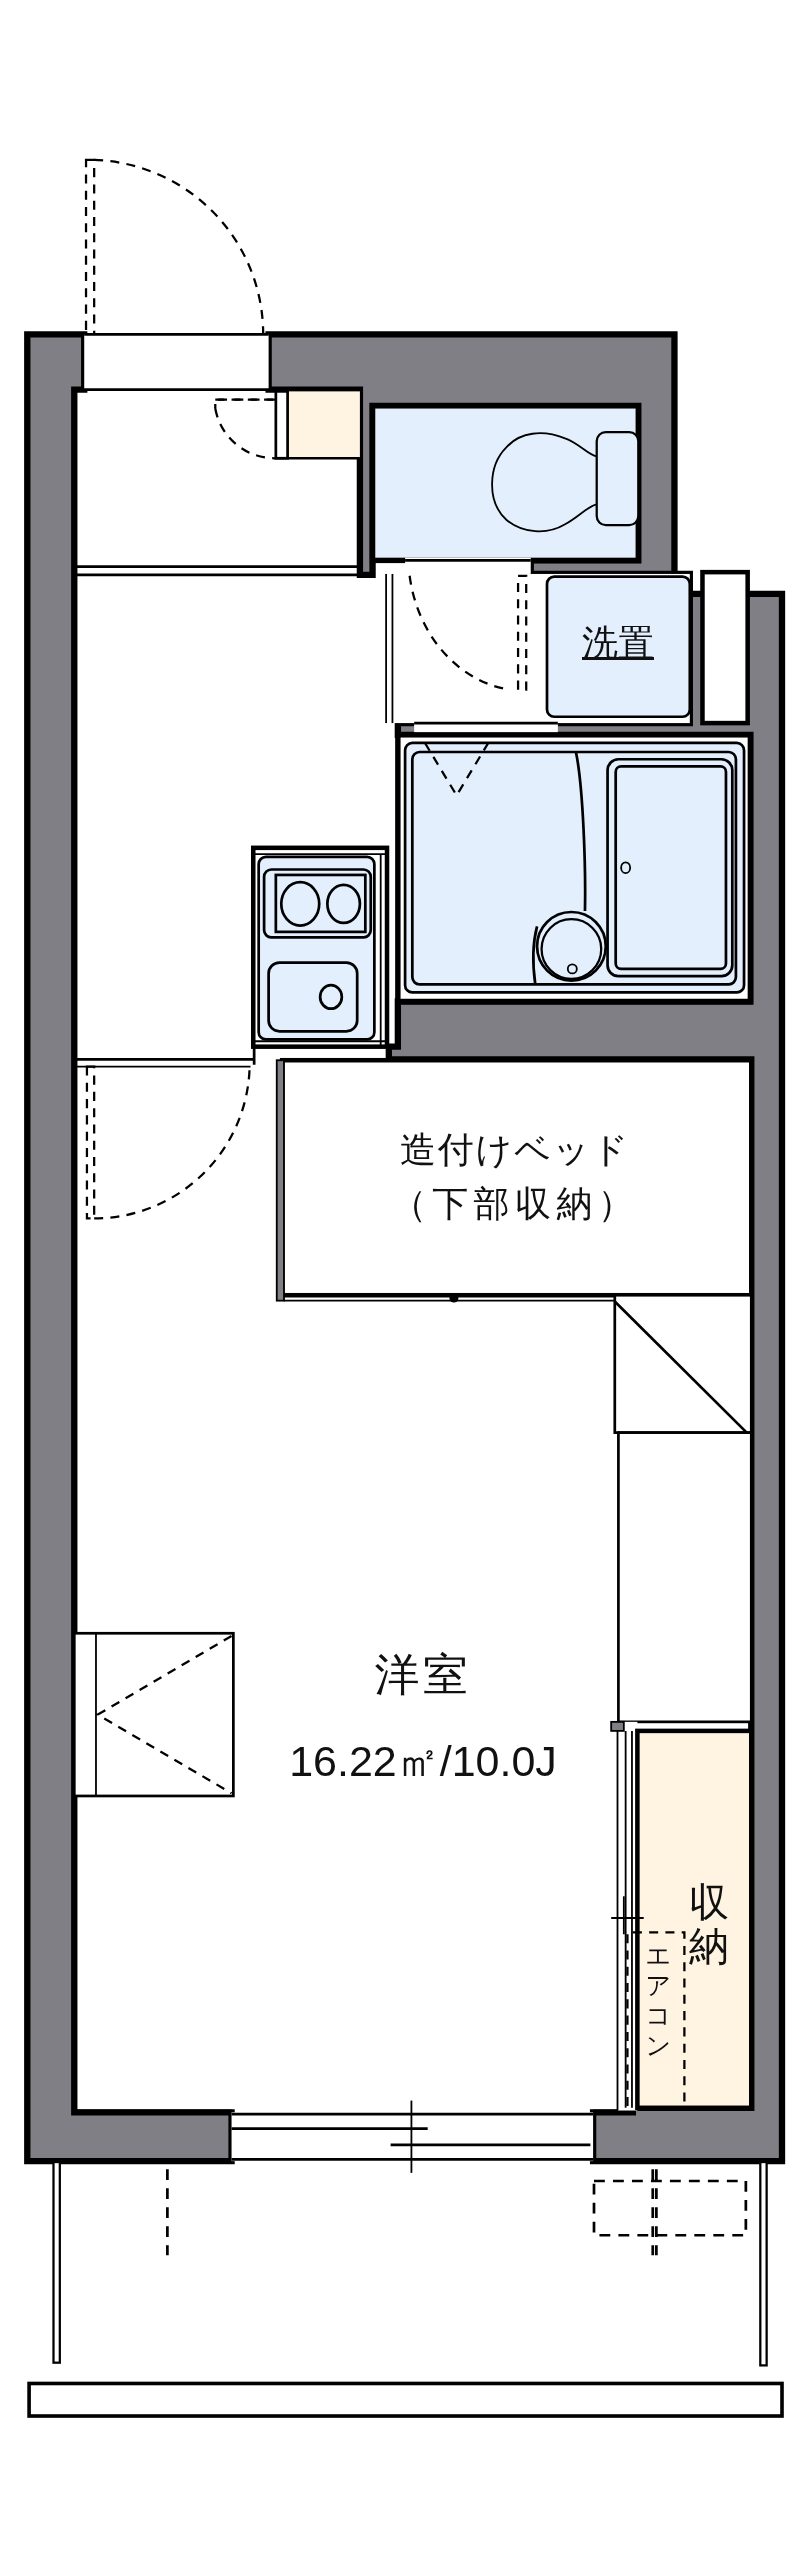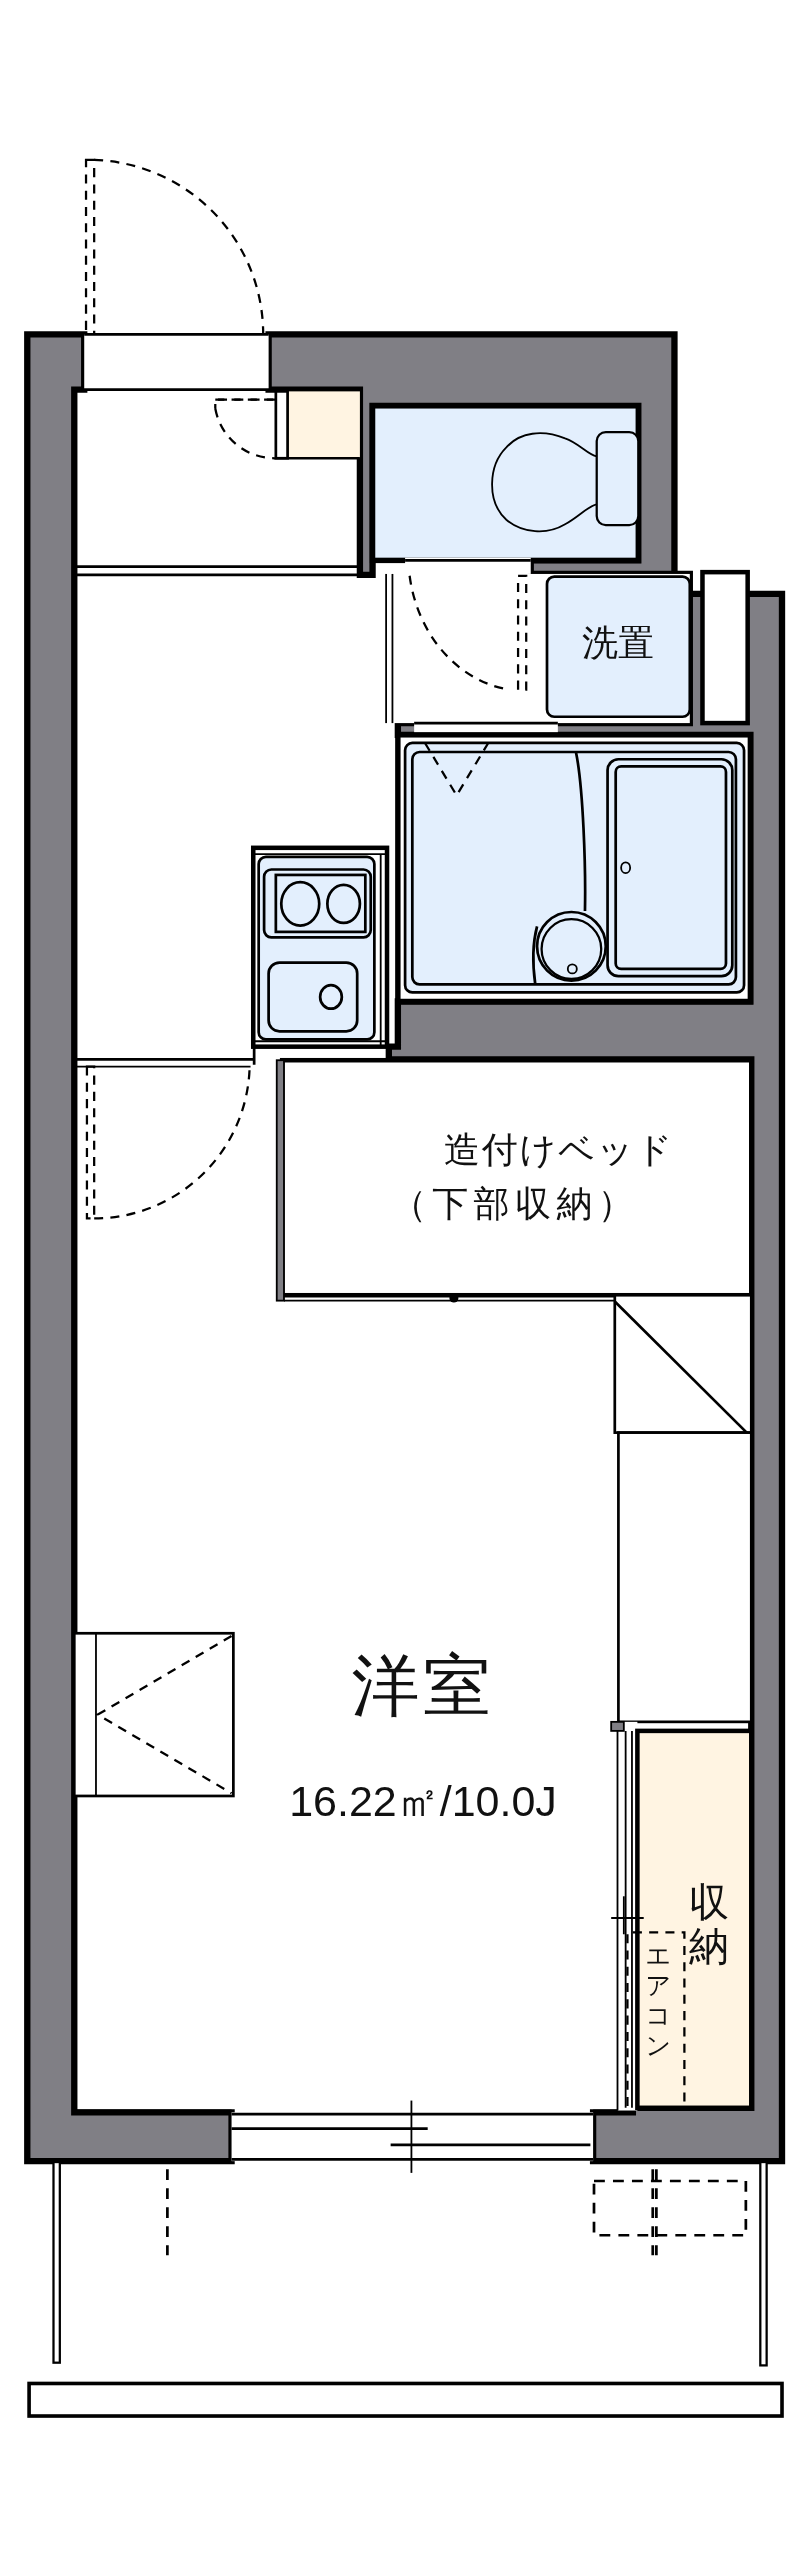--- a/index.html
+++ b/index.html
@@ -8,25 +8,25 @@
   .wall { fill: #807f85; stroke: #000; stroke-width: 7; stroke-linejoin: miter; }
   .ln { fill: none; stroke: #000; stroke-width: 3; }
   .ln2 { fill: none; stroke: #000; stroke-width: 2; }
   .thick { fill: none; stroke: #000; stroke-width: 6; }
   .dash { fill: none; stroke: #000; stroke-width: 3; stroke-dasharray: 12 9; }
   .dash-thin { fill: none; stroke: #000; stroke-width: 2.5; stroke-dasharray: 10 8; }
   .blue { fill: #e3effd; }
   .beige { fill: #fff4e2; }
   .white { fill: #ffffff; }
   .lbl { position: absolute; font-family: "DejaVu Sans", sans-serif; color: #111; white-space: nowrap; line-height: 1; }
-  .lbl-room { font-size: 68px; left: 423px; top: 1652px; transform: translateX(-50%); letter-spacing: 3.6px; }
-  .lbl-area { font-size: 43px; left: 423px; top: 1780px; transform: translateX(-50%); font-family: "Liberation Sans", sans-serif; }
-  .lbl-bed1 { font-size: 36px; left: 515px; top: 1132px; transform: translateX(-50%); letter-spacing: 1.8px; margin-left: 44px; }
+  .lbl-room { font-size: 45px; left: 423px; top: 1652px; transform: translateX(-50%); letter-spacing: 3.6px; }
+  .lbl-area { font-size: 43px; left: 423px; top: 1740px; transform: translateX(-50%); font-family: "Liberation Sans", sans-serif; }
+  .lbl-bed1 { font-size: 36px; left: 515px; top: 1132px; transform: translateX(-50%); letter-spacing: 1.8px; }
   .lbl-bed2 { font-size: 36px; left: 515px; top: 1186px; transform: translateX(-50%); letter-spacing: 5.4px; }
-  .lbl-wash { font-size: 36px; left: 618px; top: 625px; transform: translateX(-50%); }
+  .lbl-wash { font-size: 36px; left: 618px; top: 625px; transform: translateX(-50%); text-decoration: underline; }
   .lbl-closet { font-size: 40px; left: 689px; top: 1880px; width: 40px; white-space: normal; text-align: right; line-height: 1.1; }
   .lbl-ac { font-size: 25px; left: 644px; top: 1941px; width: 27px; white-space: normal; text-align: right; line-height: 1.2; }
 </style>
 </head>
 <body>
 
 <svg id="plan" viewBox="0 0 898 2850" xmlns="http://www.w3.org/2000/svg">
 
   <g>
     <rect x="95" y="177" width="9" height="193" class="dash-thin"></rect>

